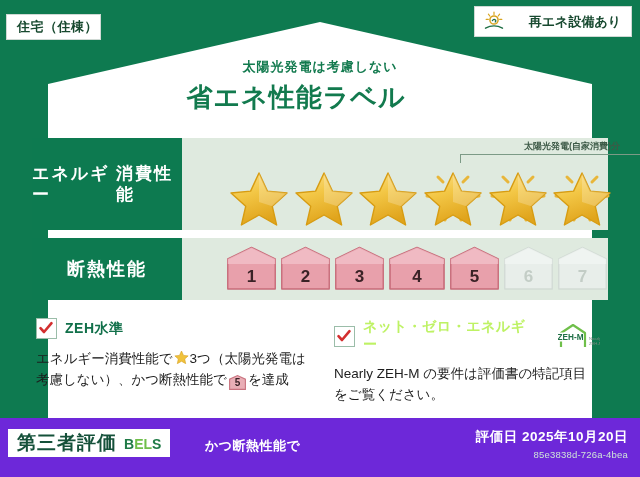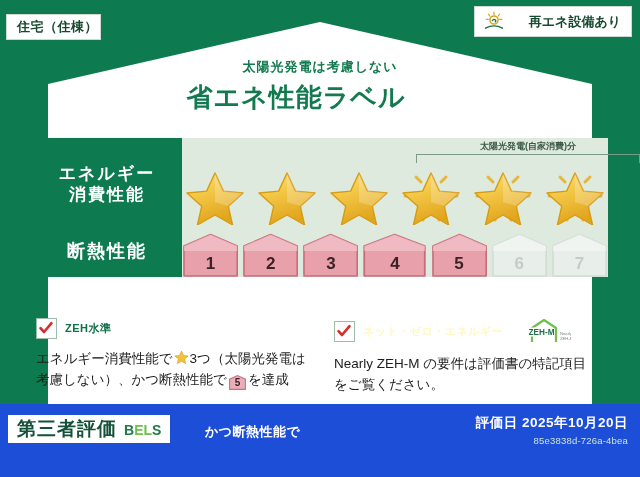--- a/index.html
+++ b/index.html
@@ -45,29 +45,29 @@
   .title-main{
     position:absolute;left:0;top:80px;width:592px;text-align:center;
     font-size:26px;font-weight:bold;color:#127a4e;letter-spacing:1px;
   }
   
   .row{
     position:absolute;left:32px;width:576px;
     background:#dfeadf;display:flex;align-items:stretch;
   }
   .row.energy{top:138px;height:92px;}
-  .row.insul{top:225px;height:52px;}
+  .row.insul{top:238px;height:62px;}
   .row-label{
     background:#0d7a50;color:#ffffff;font-weight:bold;
-    display:flex;flex-direction:column;align-items:center;justify-content:center;
+    display:flex;flex-direction:row;align-items:center;justify-content:center;
     flex:0 0 150px;letter-spacing:2px;line-height:1.25;
   }
   .row.energy .row-label{font-size:17px;}
   .row.insul .row-label{font-size:18px;}
-  .row-body{flex:1 1 auto;position:relative;}
+  .row-body{flex:1 1 auto;position:relative;margin-left:44px;}
   
   .stars{
     position:absolute;left:0;right:0;bottom:4px;
     display:flex;align-items:flex-end;justify-content:center;gap:6px;
   }
   .star-wrap{position:relative;width:66px;height:62px;}
   .star-wrap svg{position:absolute;left:0;top:0;width:66px;height:62px;}
   
   .solar-note{
     position:absolute;top:2px;left:234px;width:224px;text-align:center;
@@ -99,41 +99,41 @@
     display:flex;
   }
   .col{flex:1 1 50%;padding:0 10px 0 6px;box-sizing:border-box;}
   .col.right{border-left:0;padding-left:14px;}
   .col-head{display:flex;align-items:center;gap:8px;}
   .chk{
     width:19px;height:19px;border:1px solid #9bbda9;background:#fff;
     flex:0 0 auto;position:relative;
   }
   .chk svg{position:absolute;left:1px;top:1px;width:16px;height:16px;}
-  .col-title{font-size:11px;font-weight:bold;color:#11704a;letter-spacing:.5px;}
-  .col-title.dark{color:#fef9c3;}
+  .col-title{font-size:14px;font-weight:bold;color:#11704a;letter-spacing:.5px;}
+  .col-title.dark{color:#bef264;}
   .col-body{
     margin-top:9px;font-size:13.5px;color:#1d1d1d;line-height:1.58;
     letter-spacing:0;
   }
   .inline-star{display:inline-block;width:15px;height:15px;vertical-align:-2px;margin:0 1px;}
   .inline-grade{
     display:inline-block;width:17px;height:15px;position:relative;
     vertical-align:-2px;margin:0 2px;
   }
   .inline-grade svg{position:absolute;left:0;top:0;width:17px;height:15px;}
   .inline-grade i{
     position:relative;z-index:2;font-style:normal;font-size:10px;
     font-weight:bold;color:#3a2226;display:block;text-align:center;line-height:16px;
   }
   .zehm-logo{width:42px;height:26px;flex:0 0 auto;margin-left:18px;}
   
   .footer{
-    position:absolute;left:0;bottom:0;width:640px;height:73px;
-    background:#1d4ed8;
+    position:absolute;left:0;bottom:0;width:640px;height:59px;
+    background:#6d28d9;
   }
   .bels-box{
     position:absolute;left:8px;top:11px;background:#ffffff;
     padding:4px 9px 5px 9px;display:flex;align-items:baseline;gap:7px;
     line-height:1;
   }
   .bels-jp{font-size:19px;font-weight:bold;color:#15513a;letter-spacing:1px;}
   .bels-en{font-size:14px;font-weight:bold;letter-spacing:0;}
   .bels-en .b1{color:#1f7a46;}
   .bels-en .b2{color:#6fbf4a;}

